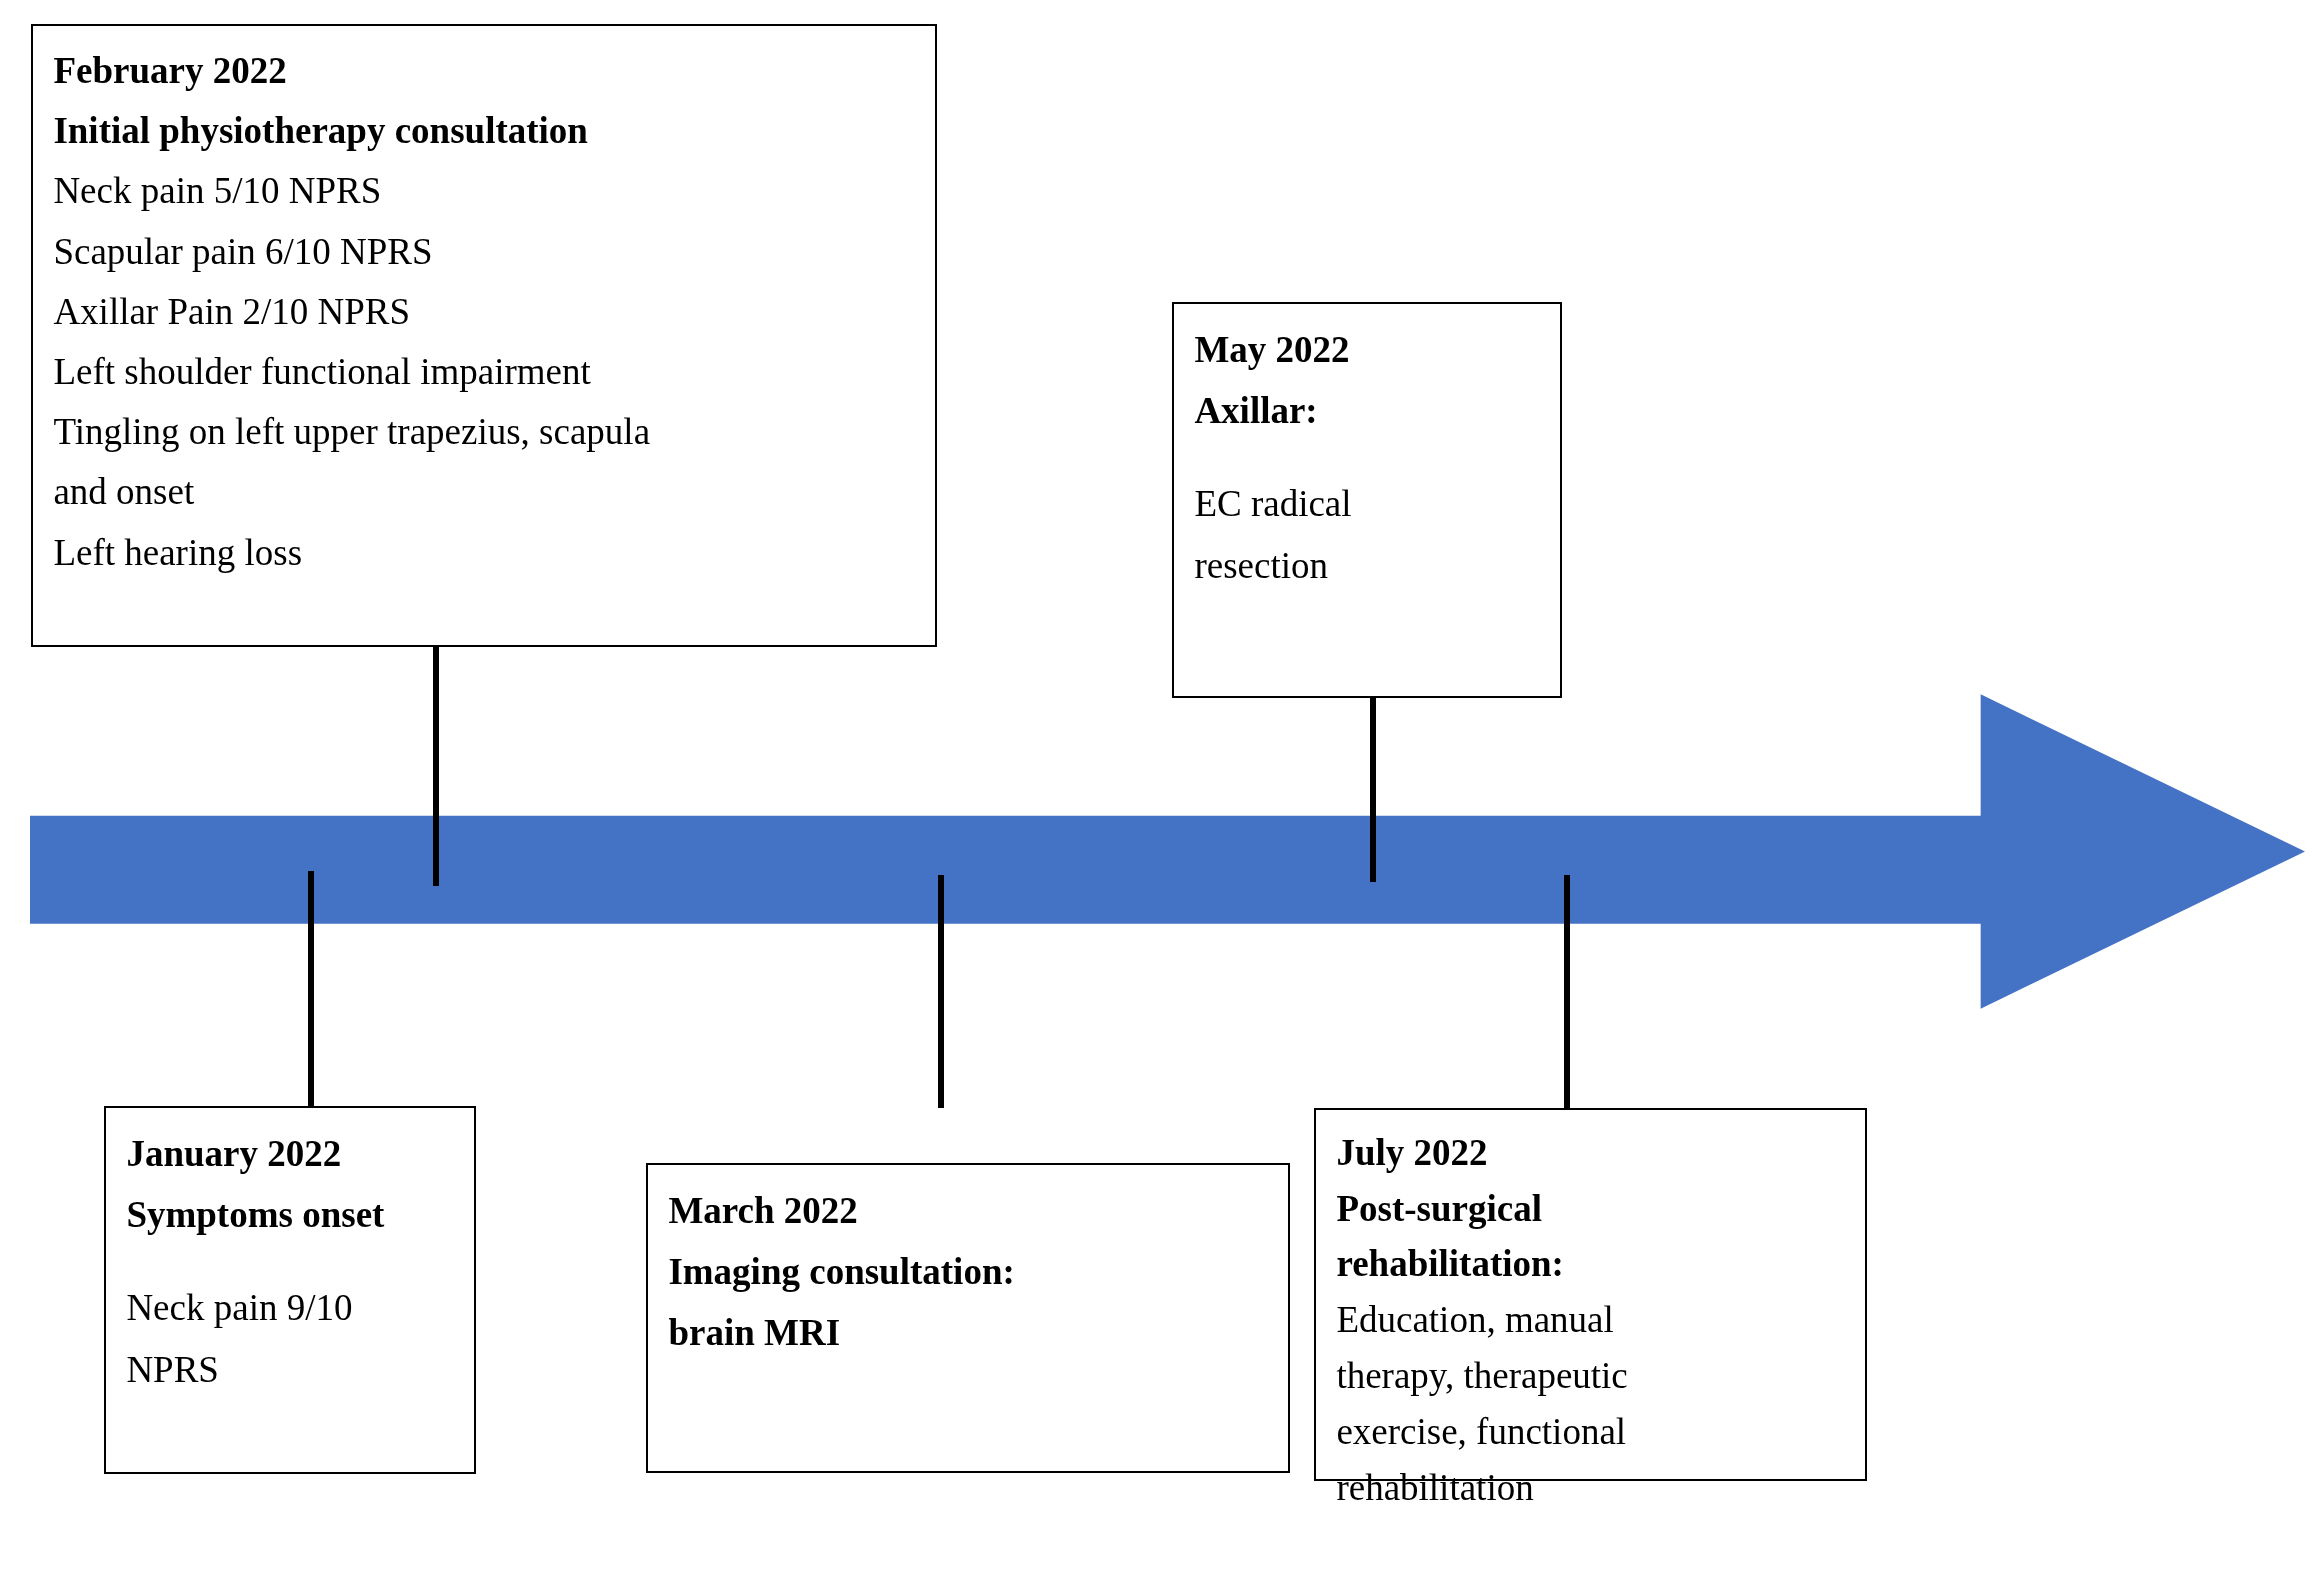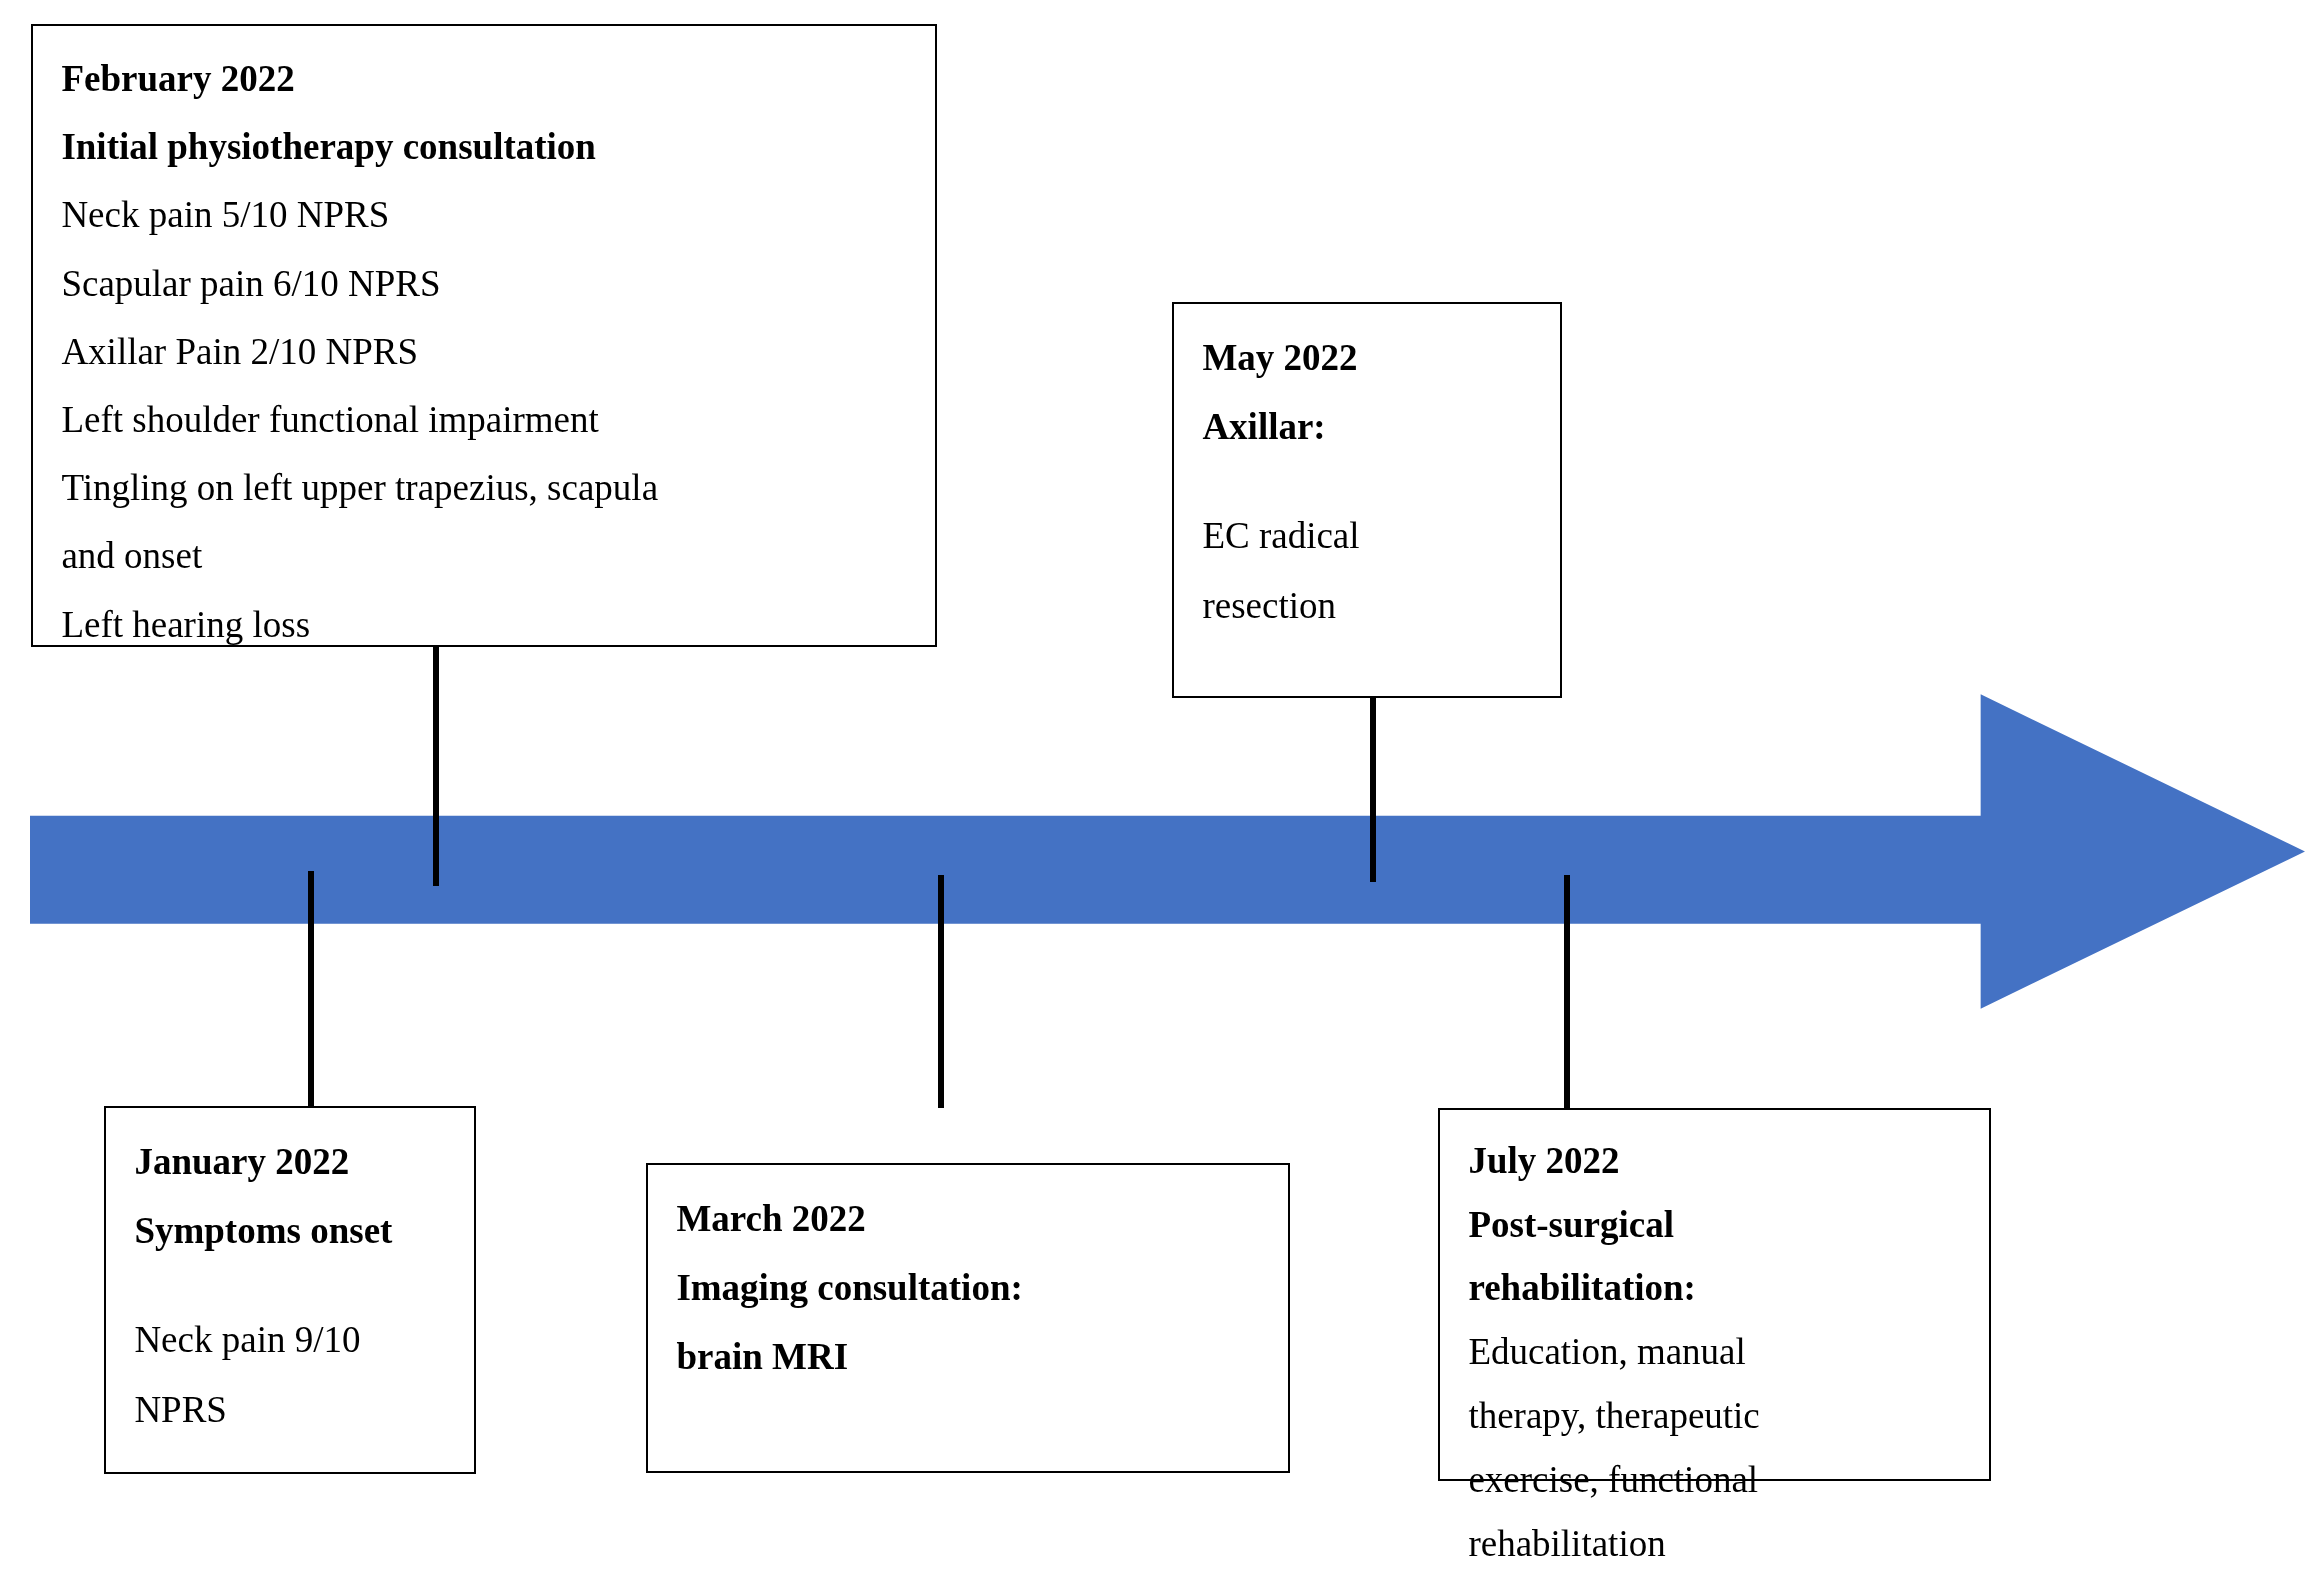--- a/index.html
+++ b/index.html
@@ -36,33 +36,33 @@
 
   
   .event-box {
     position: absolute;
     box-sizing: border-box;
     border: 2.7px solid #000000;
     background: #ffffff;
     padding: 12.8px 16.4px 9.1px 16.4px;
   }
   .event-box p {
-    margin: 12px;
+    margin: 4px;
     line-height: 1.48;
     white-space: pre;
   }
   .event-box p.b { font-weight: bold; }
   .event-box p.spacer { height: 0.75em; }
 
   
   #box-february { left: 31px;   top: 24px;   width: 906px;  height: 623px;  font-size: 37px; }
   #box-may      { left: 1172px; top: 302px;  width: 390px;  height: 396px;  font-size: 37px; }
   #box-january  { left: 104px;  top: 1106px; width: 372px;  height: 368px;  font-size: 37px; }
   #box-march    { left: 646px;  top: 1163px; width: 644px;  height: 310px;  font-size: 37px; }
-  #box-july     { left: 1438px; top: 1108px; width: 553px;  height: 373px;  font-size: 37px; }
+  #box-july     { left: 1314px; top: 1108px; width: 553px;  height: 373px;  font-size: 37px; }
 
   #box-february p { line-height: 1.52; }
   #box-may p      { line-height: 1.55; }
   #box-january p  { line-height: 1.55; }
   #box-march p    { line-height: 1.55; }
   #box-july p     { line-height: 1.40; }
 
   
   #connector-february { left: 433px;  top: 644px;  height: 242px; }
   #connector-may      { left: 1370px; top: 644px;  height: 238px; }

